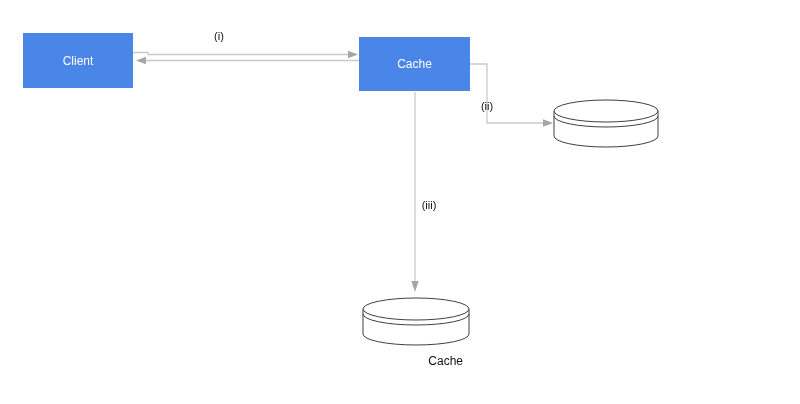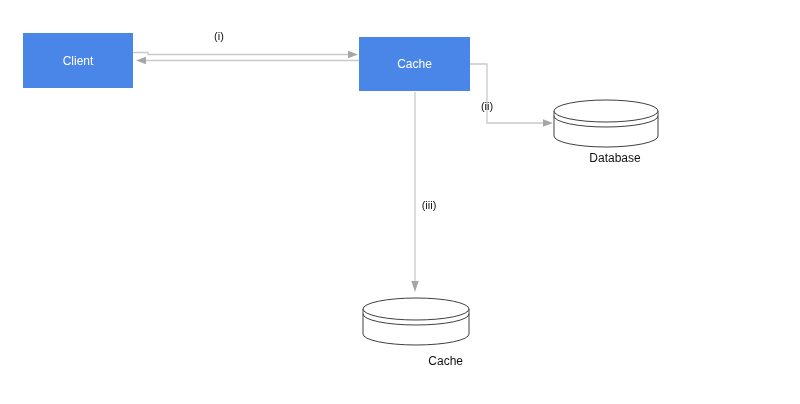--- a/index.html
+++ b/index.html
@@ -102,21 +102,20 @@
   </svg>
 
   <div class="node node-client">
     <span>Client</span>
   </div>
 
   <div class="node node-server">
     <span>Cache</span>
   </div>
 
-  <div class="shape-label label-database">Database</div>
 
   <div class="shape-label label-cache">Cache</div>
 
   <div class="edge-label label-i">(i)</div>
 
   <div class="edge-label label-ii">(ii)</div>
 
   <div class="edge-label label-iii">(iii)</div>
 
 </div>

